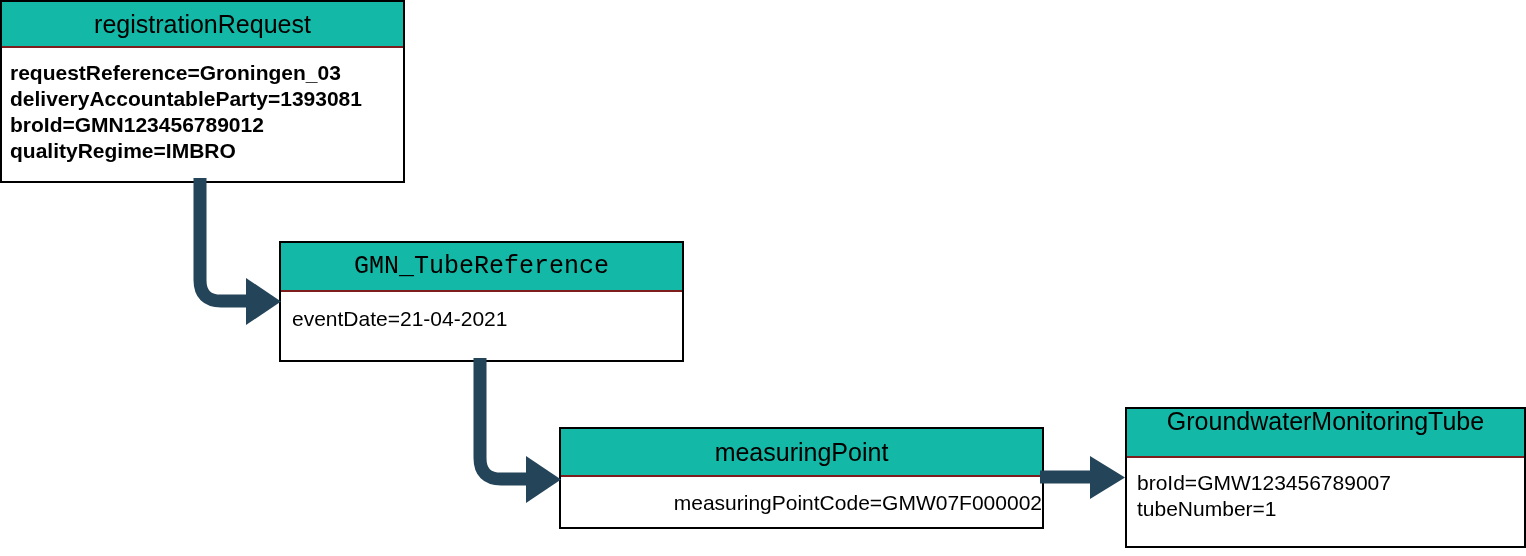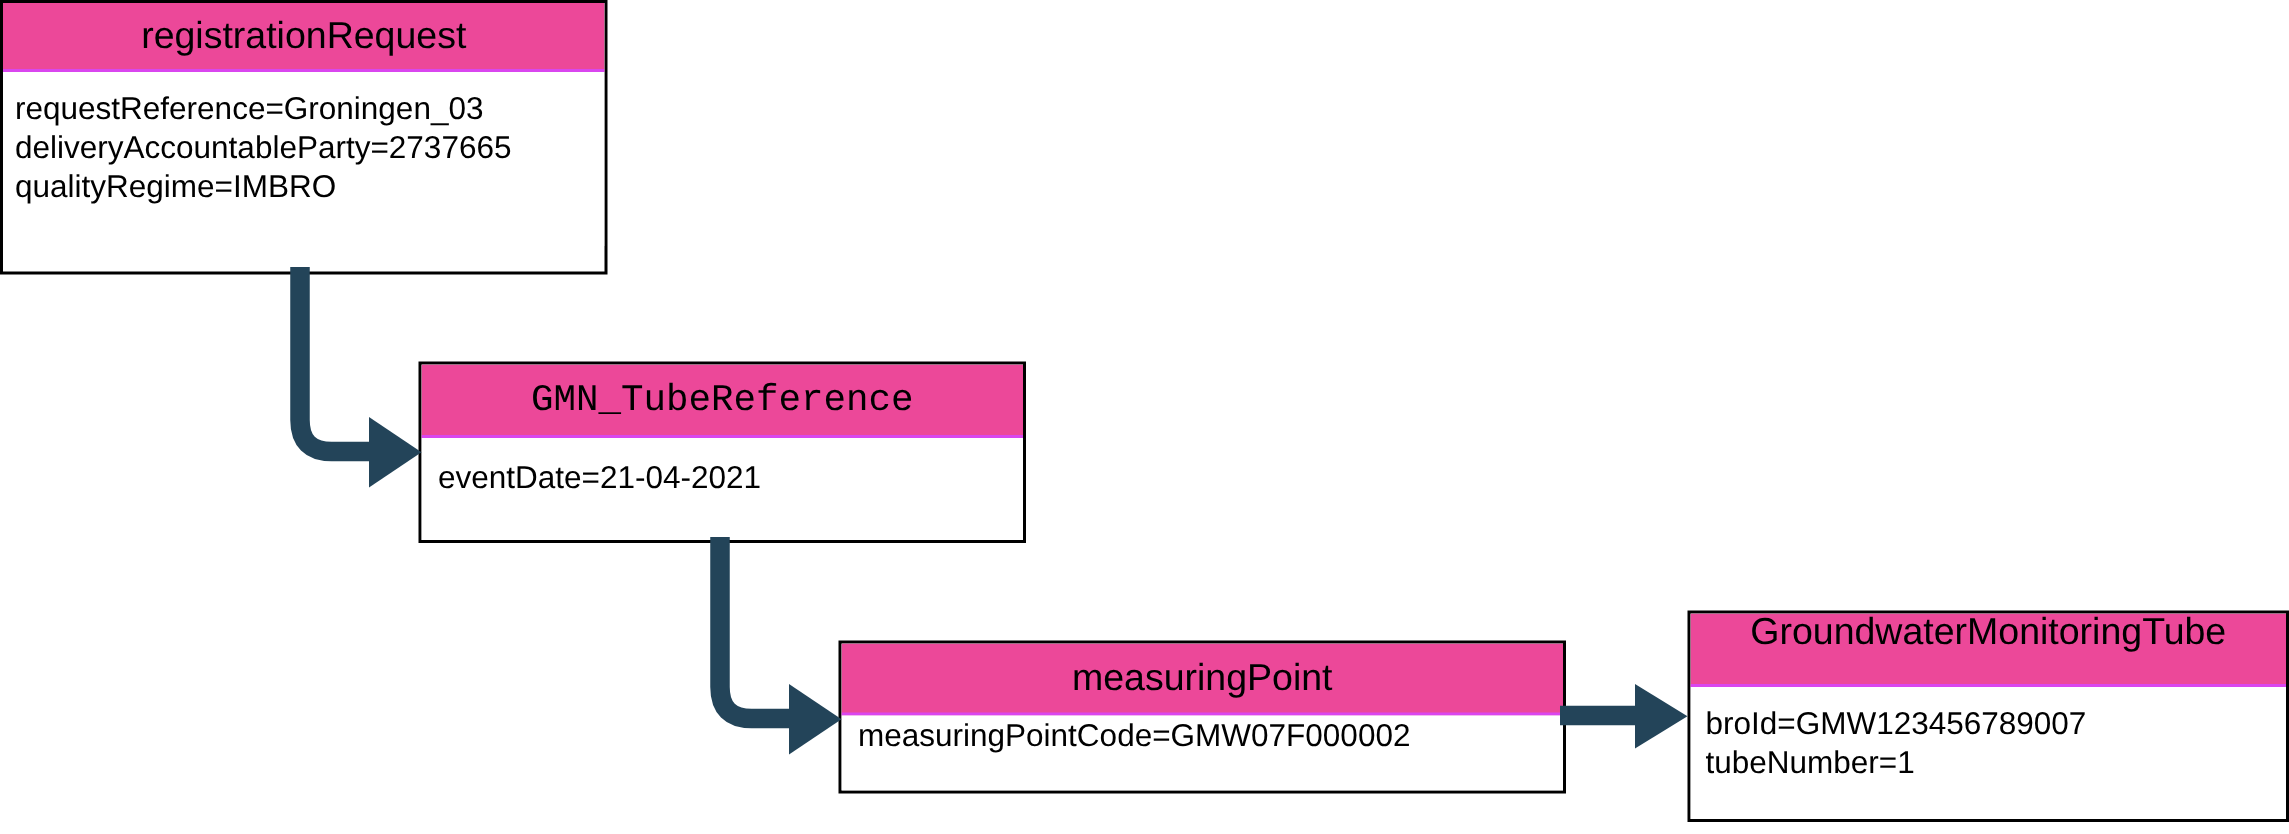--- a/index.html
+++ b/index.html
@@ -23,22 +23,22 @@
   
   .uml-box {
     position: absolute;
     box-sizing: border-box;
     border: 2px solid #000000;
     background: #ffffff;
     overflow: hidden;
   }
   .uml-header {
     box-sizing: border-box;
-    background: #ec4899;
-    border-bottom: 2px solid #d946ef;
+    background: #14b8a6;
+    border-bottom: 2px solid #7f1d1d;
     text-align: center;
     color: #000000;
     font-size: 25px;
     line-height: 1;
     white-space: nowrap;
     overflow: hidden;
   }
   .uml-body {
     box-sizing: border-box;
     background: #ffffff;
@@ -54,41 +54,41 @@
   }
 
   
   #box-registration-request {
     left: 0px; top: 0px; width: 405px; height: 183px;
   }
   #box-registration-request .uml-header {
     height: 46px; padding-top: 10px;
   }
   #box-registration-request .uml-body {
-    height: 116px; padding: 12px 0 0 8px;
+    height: 116px; padding: 12px 0 0 8px; font-weight: bold;
   }
 
   #box-gmn-tube-reference {
     left: 279px; top: 241px; width: 405px; height: 121px;
   }
   #box-gmn-tube-reference .uml-header {
     height: 49px; padding-top: 11px; font-family: Liberation Mono, monospace;
   }
   #box-gmn-tube-reference .uml-body {
     height: 68px; padding: 14px 0 0 11px;
   }
 
   #box-measuring-point {
     left: 559px; top: 427px; width: 485px; height: 102px;
   }
   #box-measuring-point .uml-header {
     height: 48px; padding-top: 11px;
   }
   #box-measuring-point .uml-body {
-    height: 50px; padding: 1px 0 0 11px;
+    height: 50px; padding: 13px 0 0 11px; text-align: right;
   }
 
   #box-groundwater-monitoring-tube {
     left: 1125px; top: 407px; width: 401px; height: 141px;
   }
   #box-groundwater-monitoring-tube .uml-header {
     height: 49px; padding-top: 0;
   }
   #box-groundwater-monitoring-tube .uml-body {
     height: 112px; padding: 12px 0 0 10px;
@@ -105,21 +105,22 @@
 </style>
 </head>
 <body>
 
 <div id="canvas">
 
   <div class="uml-box" id="box-registration-request">
     <div class="uml-header">registrationRequest</div>
     <div class="uml-body">
       <div class="uml-attr">requestReference=Groningen_03</div>
-      <div class="uml-attr">deliveryAccountableParty=2737665</div>
+      <div class="uml-attr">deliveryAccountableParty=1393081</div>
+      <div class="uml-attr">broId=GMN123456789012</div>
       <div class="uml-attr">qualityRegime=IMBRO</div>
     </div>
   </div>
 
   <div class="uml-box" id="box-gmn-tube-reference">
     <div class="uml-header">GMN_TubeReference</div>
     <div class="uml-body">
       <div class="uml-attr">eventDate=21-04-2021</div>
     </div>
   </div>

